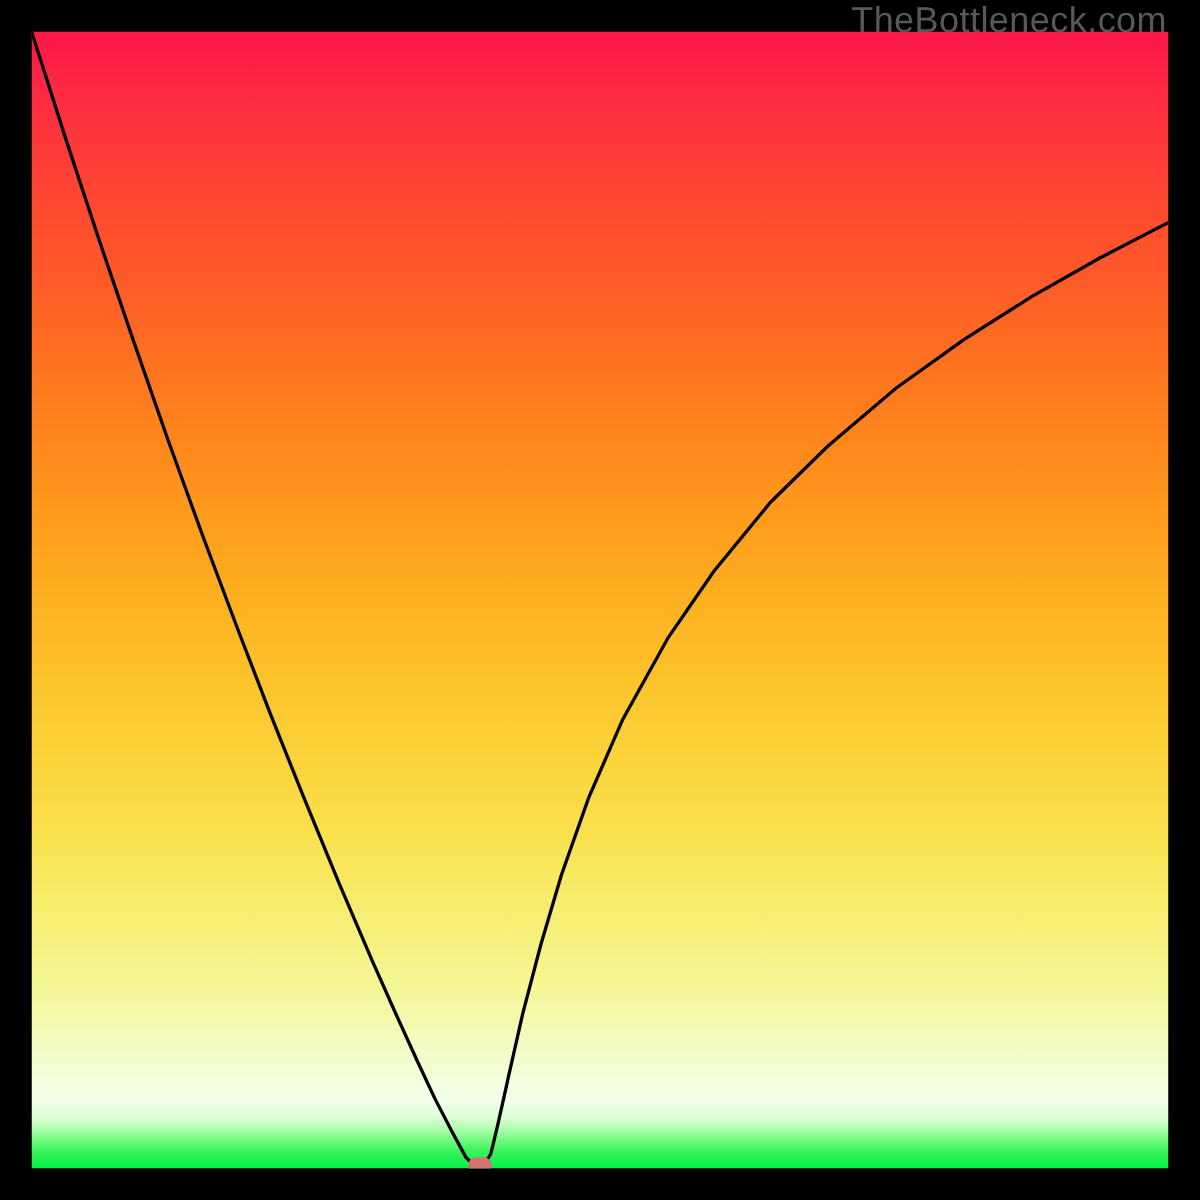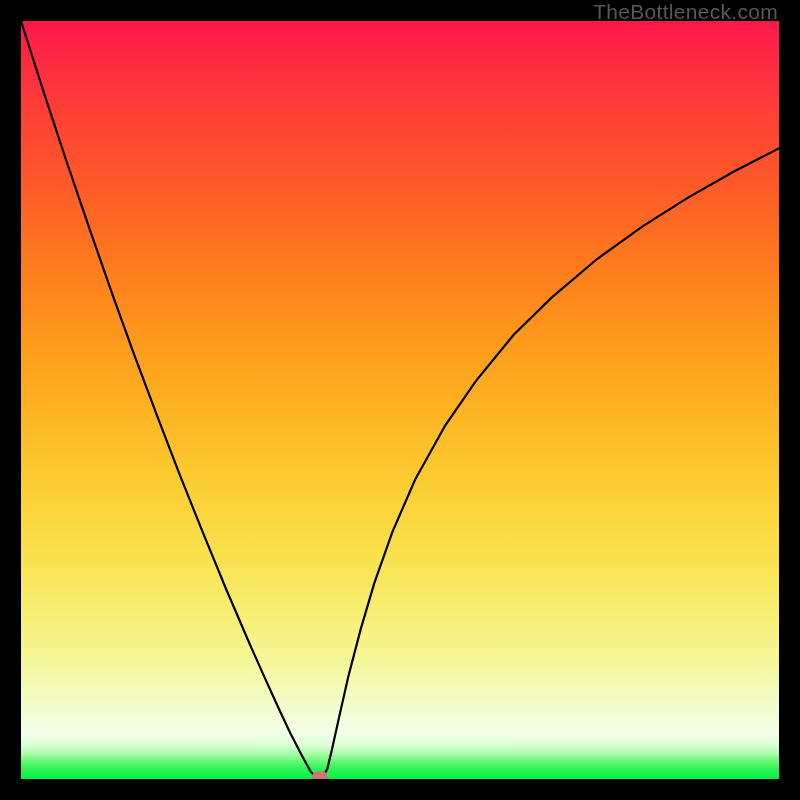--- a/index.html
+++ b/index.html
@@ -62,21 +62,21 @@
     height: 11px;
     border-radius: 6px;
     background: #d27373;
     transform: translate(-50%, -50%);
   }
   .watermark {
     position: absolute;
     right: 22px;
     top: 0px;
     font-family: Arial, Helvetica, sans-serif;
-    font-size: 21px;
+    font-size: 24px;
     color: #585858;
     font-weight: 430;
     letter-spacing: 0.3px;
   }
 </style>
 </head>
 <body>
 
 <div class="frame">
 

